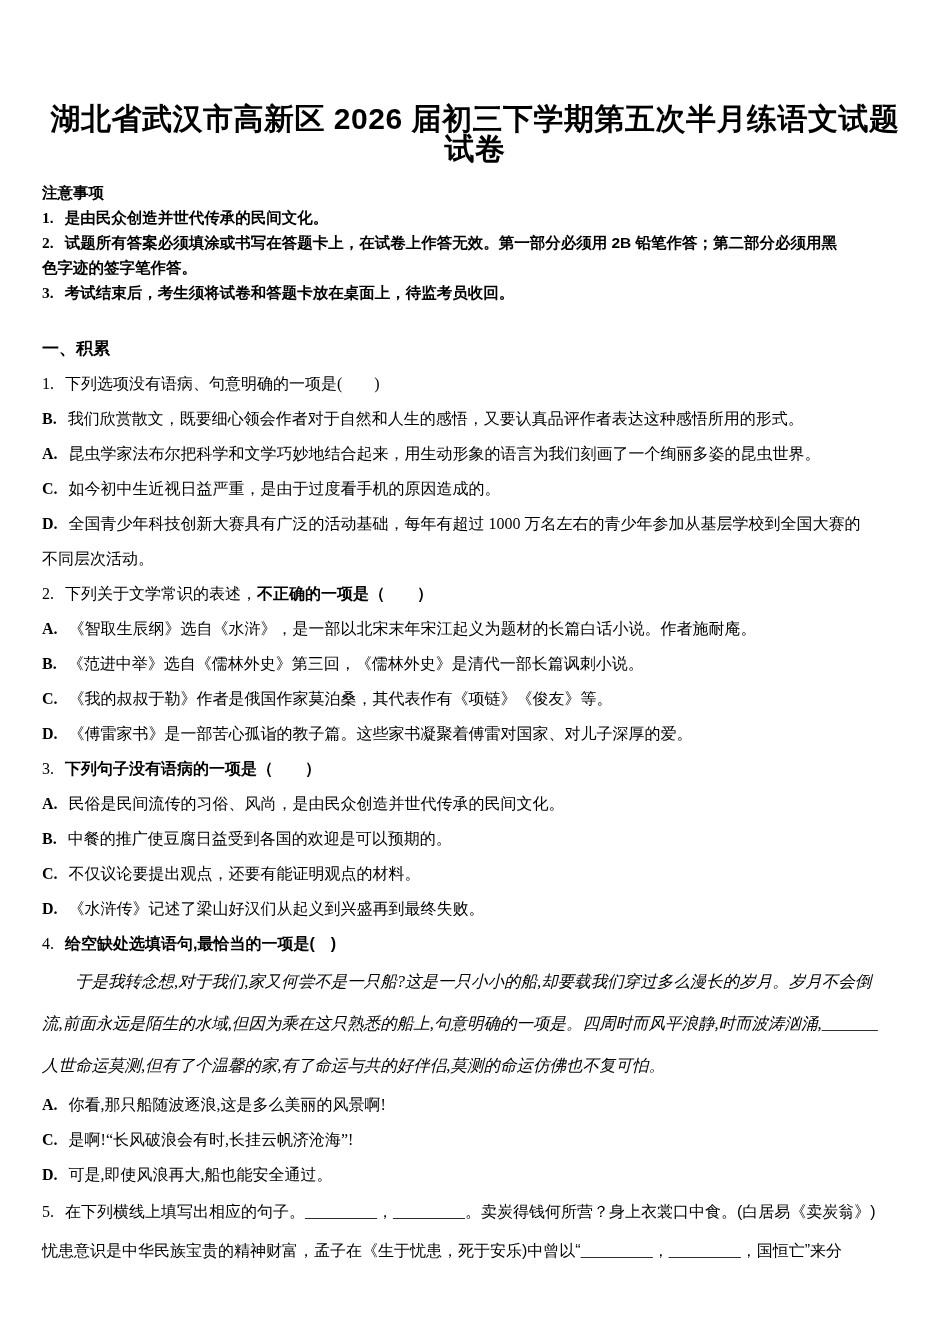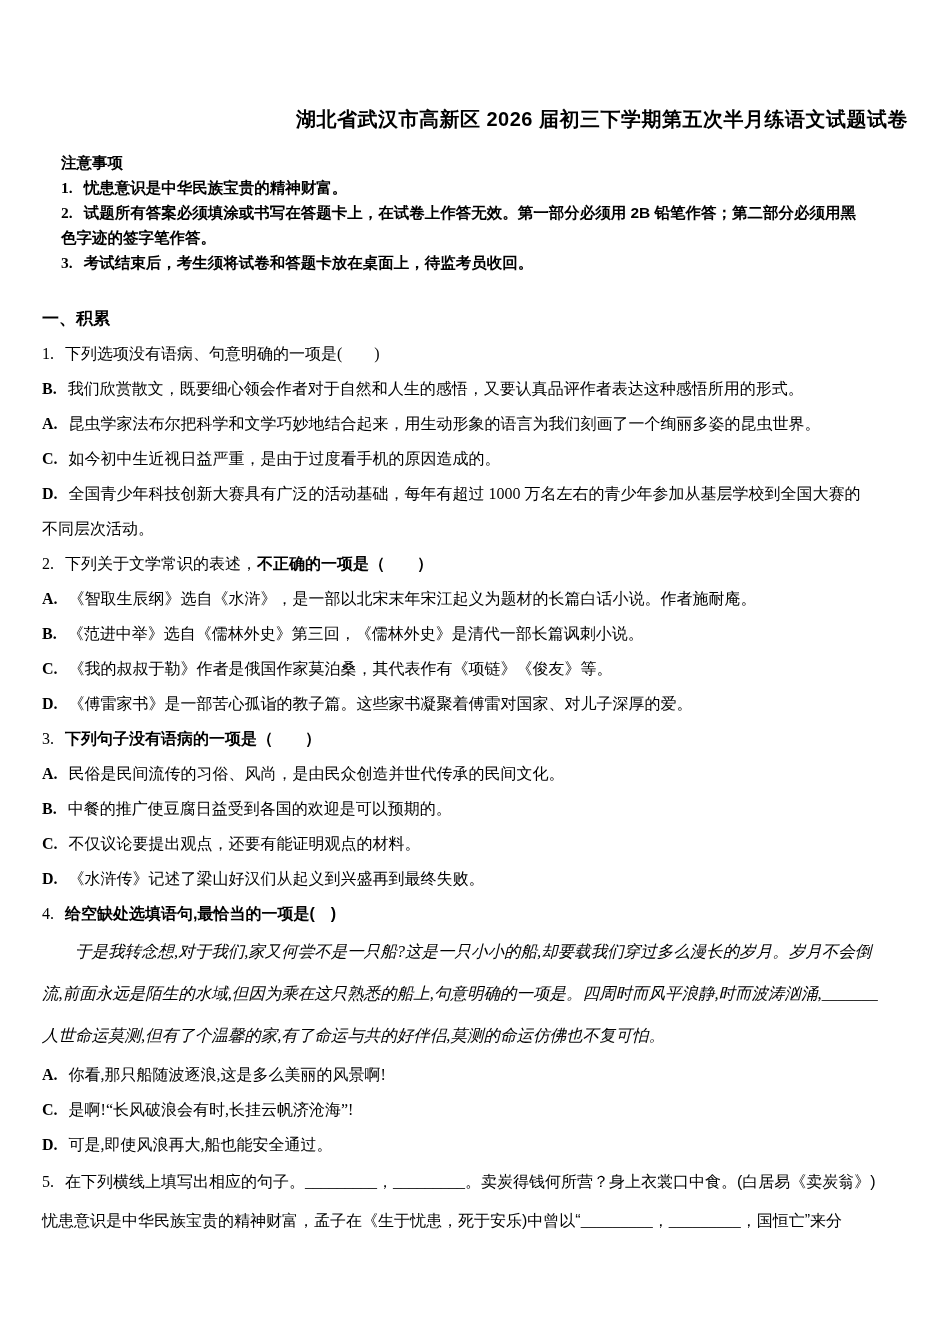--- a/index.html
+++ b/index.html
@@ -5,34 +5,33 @@
   html,body{margin:0;padding:0;background:#ffffff;}
   body{
     width:950px;height:1344px;overflow:hidden;
     color:#000;
     font-family:"Liberation Serif","DejaVu Serif",serif;
     -webkit-font-smoothing:antialiased;
   }
   .page{padding:104px 42px 0 42px;}
   .title{
     margin:0 0 16px 0;
-    text-align:right;
+    text-align:center;
     font-family:"Liberation Sans","DejaVu Sans",sans-serif;
     font-weight:800;
-    font-size:20px;
+    font-size:30px;
     line-height:30px;
     letter-spacing:0.5px;
   }
   .notice-line{
     font-family:"Liberation Sans","DejaVu Sans",sans-serif;
     font-weight:600;
     font-size:15.5px;
     line-height:25px;
     white-space:nowrap;
-    margin-left:19px;
   }
   .section-heading{
     margin-top:26px;
     font-family:"Liberation Sans","DejaVu Sans",sans-serif;
     font-weight:700;
     font-size:17px;
     line-height:35px;
   }
   .line{white-space:nowrap;line-height:35px;font-size:16px;}
   .num{
@@ -65,21 +64,21 @@
 </style>
 </head>
 <body>
 
 <div class="page">
 
   <h1 class="title">湖北省武汉市高新区 2026 届初三下学期第五次半月练语文试题试卷</h1>
 
   <div>
     <div class="notice-line">注意事项</div>
-    <div class="notice-line"><span class="num">1.</span><span>忧患意识是中华民族宝贵的精神财富。</span></div>
+    <div class="notice-line"><span class="num">1.</span><span>是由民众创造并世代传承的民间文化。</span></div>
     <div class="notice-line"><span class="num">2.</span><span>试题所有答案必须填涂或书写在答题卡上，在试卷上作答无效。第一部分必须用 2B 铅笔作答；第二部分必须用黑</span></div>
     <div class="notice-line">色字迹的签字笔作答。</div>
     <div class="notice-line"><span class="num">3.</span><span>考试结束后，考生须将试卷和答题卡放在桌面上，待监考员收回。</span></div>
   </div>
 
   <div class="section-heading">一、积累</div>
 
   <div>
     <div class="line"><span class="num">1.</span><span class="song">下列选项没有语病、句意明确的一项是(　　)</span></div>
     <div class="line"><span class="opt-label">B.</span><span class="song">我们欣赏散文，既要细心领会作者对于自然和人生的感悟，又要认真品评作者表达这种感悟所用的形式。</span></div>

